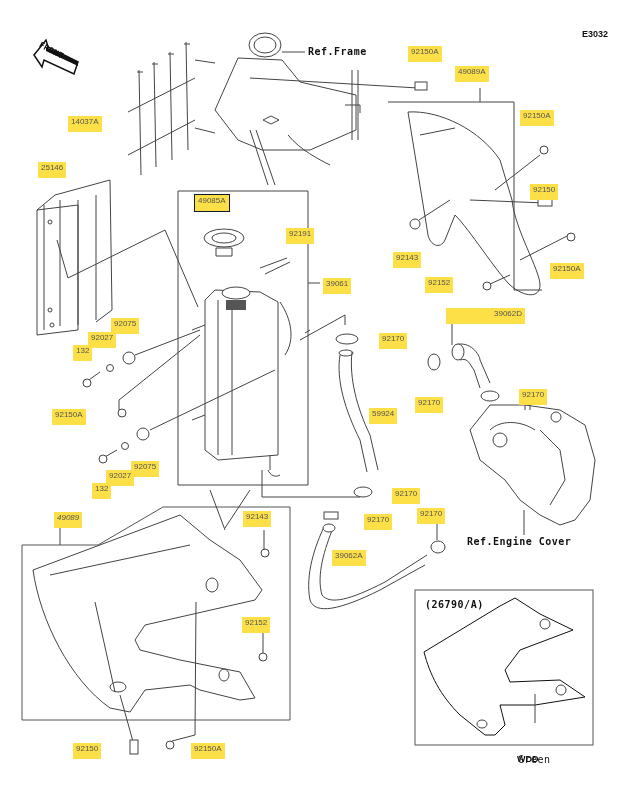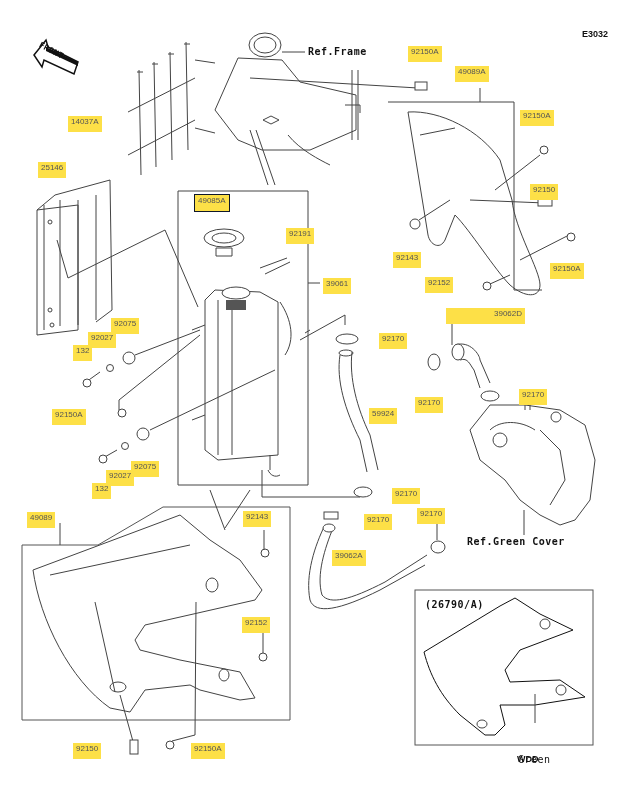--- a/index.html
+++ b/index.html
@@ -162,21 +162,21 @@
       <path d="M424,652 L500,606 L515,598 L540,614 L573,630 L520,650 L505,670 L510,682 L560,680 L585,697 L535,705 L500,705 L505,725 L495,735 L485,735 L460,715 C440,695 430,675 424,652 Z" stroke="#111"></path>
       <circle cx="545" cy="624" r="5"></circle>
         <circle cx="561" cy="690" r="5"></circle>
       <ellipse cx="482" cy="724" rx="5" ry="4"></ellipse>
     </g>
     <path d="M535,694 L535,723"></path>
   </svg>
 
   <div class="code" style="left:558px;top:29px;">E3032</div>
   <div class="ref" style="left:308px;top:46px;text-align:center;">Ref.Frame</div>
-  <div class="ref" style="left:467px;top:536px;">Ref.Green Cover</div>
+  <div class="ref" style="left:467px;top:536px;">Ref.Engine Cover</div>
   <div class="ref" style="left:425px;top:599px;">(26790/A)</div>
   <div class="ref" style="left:518px;top:738px;font-weight:normal;margin-top:16px;">Green</div>
   <div class="code" style="left:493px;top:754px;">WDD</div>
   <div class="ref" style="left:38px;top:46px;font-size:8px;transform:rotate(28deg);">FRONT</div>
 
   <div class="lbl" style="left:408px;top:46px;">92150A</div>
   <div class="lbl" style="left:455px;top:66px;">49089A</div>
   <div class="lbl" style="left:68px;top:116px;">14037A</div>
   <div class="lbl" style="left:520px;top:110px;">92150A</div>
   <div class="lbl" style="left:38px;top:162px;">25146</div>
@@ -193,21 +193,21 @@
   <div class="lbl" style="left:379px;top:333px;">92170</div>
   <div class="lbl" style="left:73px;top:345px;">132</div>
   <div class="lbl" style="left:415px;top:397px;">92170</div>
   <div class="lbl" style="left:519px;top:389px;">92170</div>
   <div class="lbl" style="left:52px;top:409px;">92150A</div>
   <div class="lbl" style="left:369px;top:408px;">59924</div>
   <div class="lbl" style="left:131px;top:461px;">92075</div>
   <div class="lbl" style="left:106px;top:470px;">92027</div>
   <div class="lbl" style="left:92px;top:483px;">132</div>
   <div class="lbl" style="left:392px;top:488px;">92170</div>
-  <div class="lbl" style="left:27px;top:512px;">49089</div>
+  <div class="lbl" style="left:54px;top:512px;font-style:italic;">49089</div>
   <div class="lbl" style="left:243px;top:511px;">92143</div>
   <div class="lbl" style="left:364px;top:514px;">92170</div>
   <div class="lbl" style="left:417px;top:508px;">92170</div>
   <div class="lbl" style="left:332px;top:550px;">39062A</div>
   <div class="lbl" style="left:242px;top:617px;">92152</div>
   <div class="lbl" style="left:73px;top:743px;">92150</div>
   <div class="lbl" style="left:191px;top:743px;">92150A</div>
 </div>
 
 </body></html>

